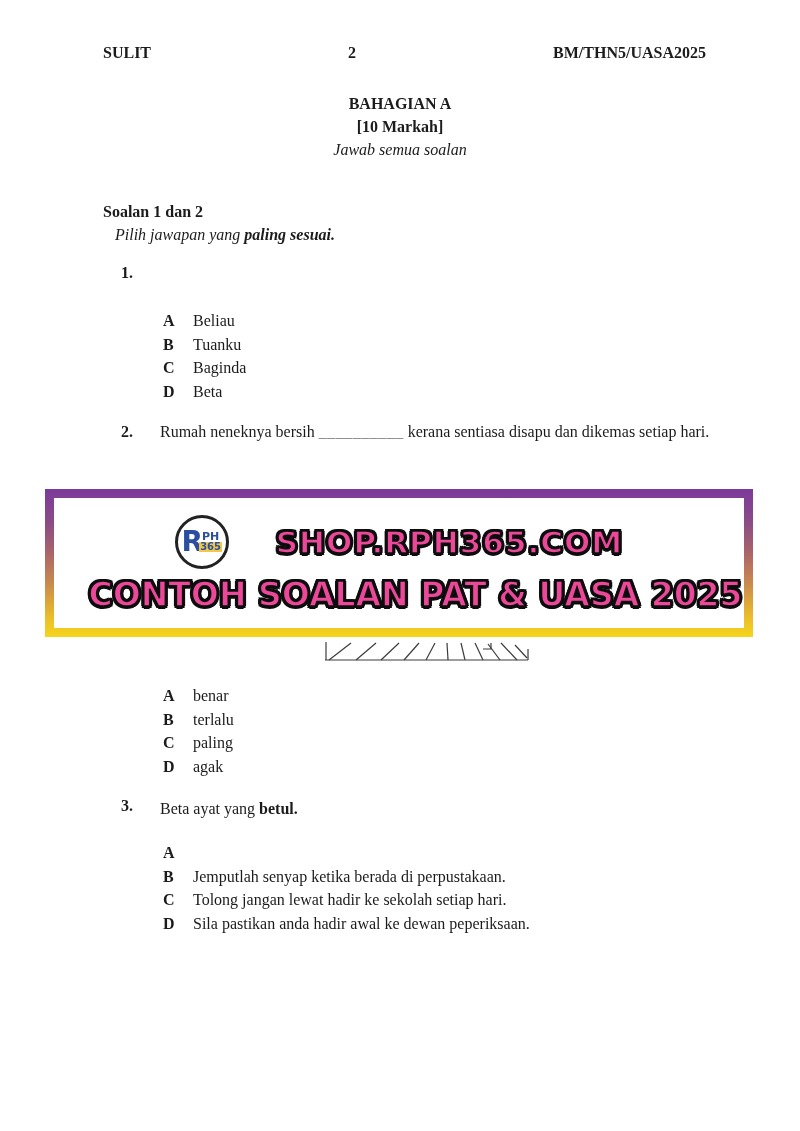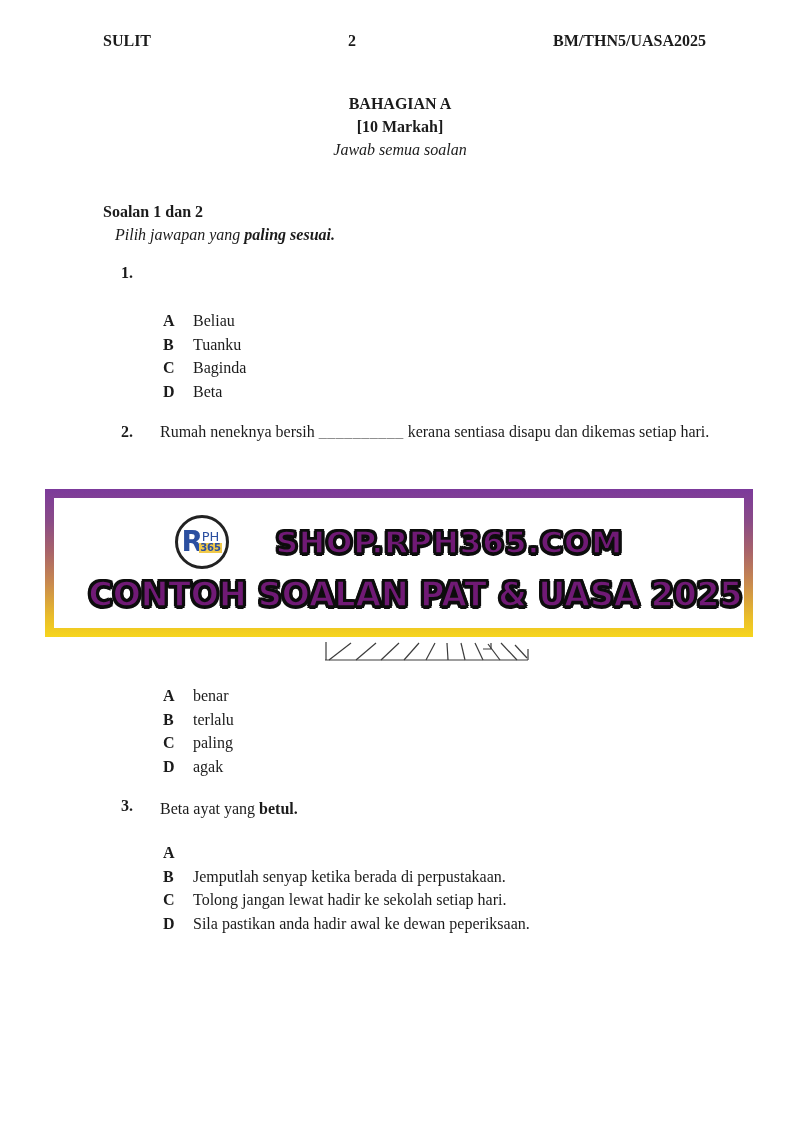--- a/index.html
+++ b/index.html
@@ -10,21 +10,21 @@
     font-family:"Liberation Serif", serif;
     font-size:16px;
     color:#1b1b1b;
     overflow:hidden;
   }
   .bold{font-weight:bold;}
   .italic{font-style:italic;}
   .bold-italic{font-weight:bold;font-style:italic;}
 
   .header-row{
-    position:absolute;left:103px;top:32px;width:603px;
+    position:absolute;left:103px;top:44px;width:603px;
     display:flex;justify-content:space-between;align-items:flex-start;
     font-weight:bold;
   }
   .center-line{position:absolute;left:0;width:800px;text-align:center;}
 
   .q-number{position:absolute;left:121px;font-weight:bold;}
   .q-text{position:absolute;left:160px;line-height:23.5px;}
   .blank{color:#7e7e7e;letter-spacing:0.5px;}
 
   .options{position:absolute;left:163px;line-height:23.6px;}
@@ -38,40 +38,40 @@
   }
   .banner-inner{
     position:absolute;left:9px;top:9px;right:9px;bottom:9px;
     background:#ffffff;
     display:flex;flex-direction:column;align-items:center;justify-content:center;
   }
   .ad-row1{display:flex;align-items:center;gap:14px;margin-top:2px;}
   .ad-text{
     font-family:"DejaVu Sans", sans-serif;
     font-weight:bold;
-    color:#701a75;
+    color:#ec4899;
     -webkit-text-stroke:1.5px #0d0d0d;
     text-shadow:
       2px 2px 0 #0d0d0d,-2px -2px 0 #0d0d0d,2px -2px 0 #0d0d0d,-2px 2px 0 #0d0d0d,
       0 2.5px 0 #0d0d0d,0 -2.5px 0 #0d0d0d,2.5px 0 0 #0d0d0d,-2.5px 0 0 #0d0d0d;
     white-space:nowrap;
     margin-left:33px;
   }
   .ad-line1{font-size:31px;letter-spacing:1px;}
   .ad-line2{font-size:33px;letter-spacing:0px;margin-top:6px;}
   .logo{
     width:54px;height:54px;border-radius:50%;
     background:#fff;border:3px solid #222;
     box-sizing:border-box;
     display:flex;align-items:center;justify-content:center;
     font-family:"DejaVu Sans", sans-serif;
   }
   .logo-r{color:#2b4fa0;font-weight:bold;font-size:28px;line-height:1;margin-right:-4px;}
   .logo-col{display:flex;flex-direction:column;align-items:center;line-height:1;}
-  .logo-ph{color:#2b4fa0;font-weight:normal;font-size:13px;}
+  .logo-ph{color:#2b4fa0;font-weight:bold;font-size:11px;}
   .logo-365{color:#2b4fa0;font-weight:bold;font-size:10px;background:#f0c94a;padding:0 1px;}
 
   .illustration{position:absolute;left:325px;top:641px;}
 </style>
 </head>
 <body>
 
 <div class="page">
 
   <div class="header-row">

